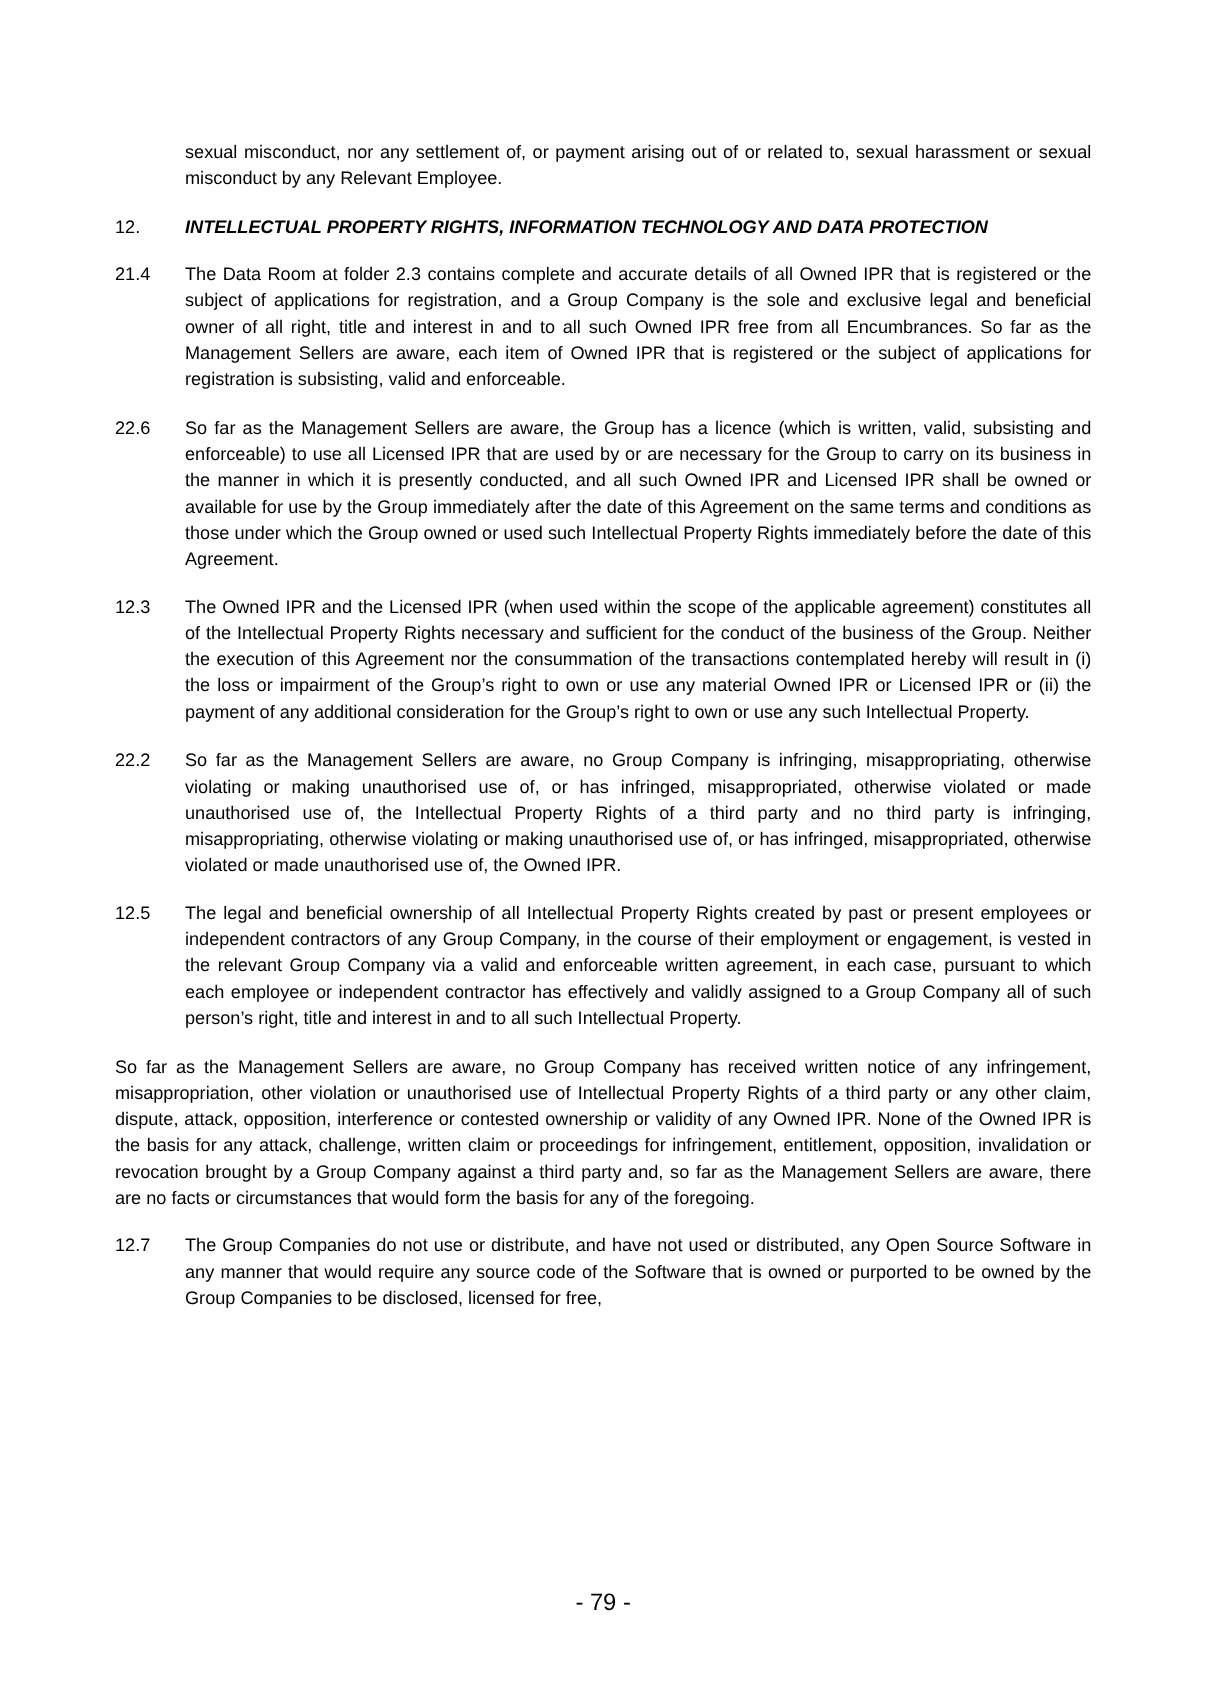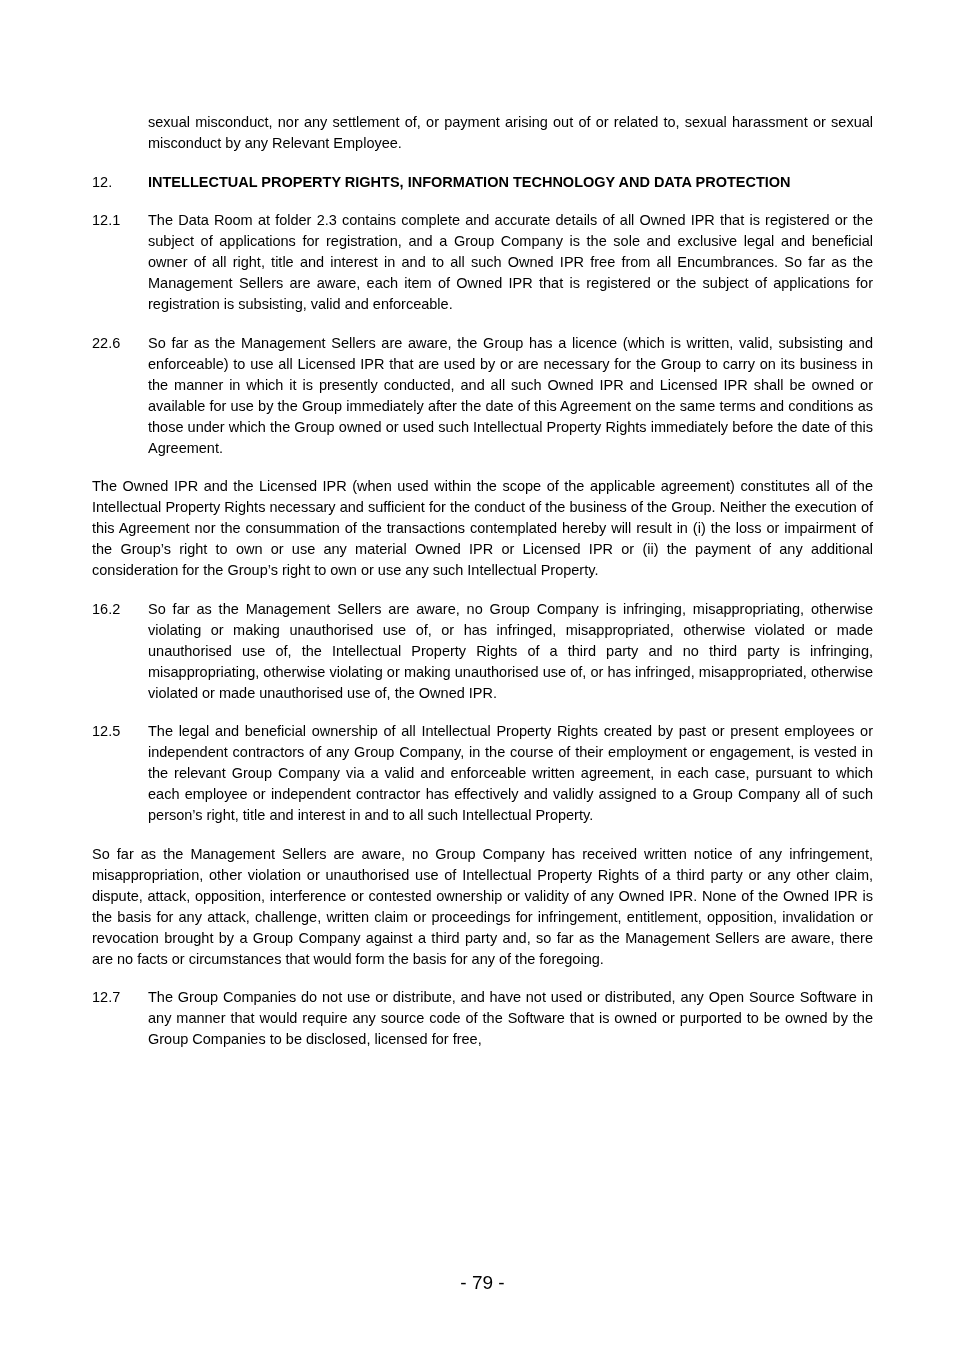--- a/index.html
+++ b/index.html
@@ -41,20 +41,21 @@
     text-align: justify;
   }
   .heading-row {
     margin-top: 7px;
   }
   .heading-row .num-col {
     font-weight: normal;
   }
   .heading-row .body-col {
     font-weight: bold;
+    font-style: italic;
   }
   .page-footer {
     position: absolute;
     left: 0;
     right: 0;
     top: 1272px;
     text-align: center;
     font-size: 19px;
     color: #000000;
   }
@@ -66,35 +67,36 @@
   <div class="content">
 
     <p class="para-continuation">sexual misconduct, nor any settlement of, or payment arising out of or related to, sexual harassment or sexual misconduct by any Relevant Employee.</p>
 
     <div class="row heading-row">
       <div class="num-col">12.</div>
       <div class="body-col">INTELLECTUAL PROPERTY RIGHTS, INFORMATION TECHNOLOGY AND DATA PROTECTION</div>
     </div>
 
     <div class="row">
-      <div class="num-col">12.1</div>
+      <div class="num-col">21.4</div>
       <div class="body-col">The Data Room at folder 2.3 contains complete and accurate details of all Owned IPR that is registered or the subject of applications for registration, and a Group Company is the sole and exclusive legal and beneficial owner of all right, title and interest in and to all such Owned IPR free from all Encumbrances. So far as the Management Sellers are aware, each item of Owned IPR that is registered or the subject of applications for registration is subsisting, valid and enforceable.</div>
     </div>
 
     <div class="row">
       <div class="num-col">22.6</div>
       <div class="body-col">So far as the Management Sellers are aware, the Group has a licence (which is written, valid, subsisting and enforceable) to use all Licensed IPR that are used by or are necessary for the Group to carry on its business in the manner in which it is presently conducted, and all such Owned IPR and Licensed IPR shall be owned or available for use by the Group immediately after the date of this Agreement on the same terms and conditions as those under which the Group owned or used such Intellectual Property Rights immediately before the date of this Agreement.</div>
     </div>
 
     <div class="row">
+      <div class="num-col">12.3</div>
       <div class="body-col">The Owned IPR and the Licensed IPR (when used within the scope of the applicable agreement) constitutes all of the Intellectual Property Rights necessary and sufficient for the conduct of the business of the Group. Neither the execution of this Agreement nor the consummation of the transactions contemplated hereby will result in (i) the loss or impairment of the Group’s right to own or use any material Owned IPR or Licensed IPR or (ii) the payment of any additional consideration for the Group’s right to own or use any such Intellectual Property.</div>
     </div>
 
     <div class="row">
-      <div class="num-col">16.2</div>
+      <div class="num-col">22.2</div>
       <div class="body-col">So far as the Management Sellers are aware, no Group Company is infringing, misappropriating, otherwise violating or making unauthorised use of, or has infringed, misappropriated, otherwise violated or made unauthorised use of, the Intellectual Property Rights of a third party and no third party is infringing, misappropriating, otherwise violating or making unauthorised use of, or has infringed, misappropriated, otherwise violated or made unauthorised use of, the Owned IPR.</div>
     </div>
 
     <div class="row">
       <div class="num-col">12.5</div>
       <div class="body-col">The legal and beneficial ownership of all Intellectual Property Rights created by past or present employees or independent contractors of any Group Company, in the course of their employment or engagement, is vested in the relevant Group Company via a valid and enforceable written agreement, in each case, pursuant to which each employee or independent contractor has effectively and validly assigned to a Group Company all of such person’s right, title and interest in and to all such Intellectual Property.</div>
     </div>
 
     <div class="row">
       <div class="body-col">So far as the Management Sellers are aware, no Group Company has received written notice of any infringement, misappropriation, other violation or unauthorised use of Intellectual Property Rights of a third party or any other claim, dispute, attack, opposition, interference or contested ownership or validity of any Owned IPR. None of the Owned IPR is the basis for any attack, challenge, written claim or proceedings for infringement, entitlement, opposition, invalidation or revocation brought by a Group Company against a third party and, so far as the Management Sellers are aware, there are no facts or circumstances that would form the basis for any of the foregoing.</div>

